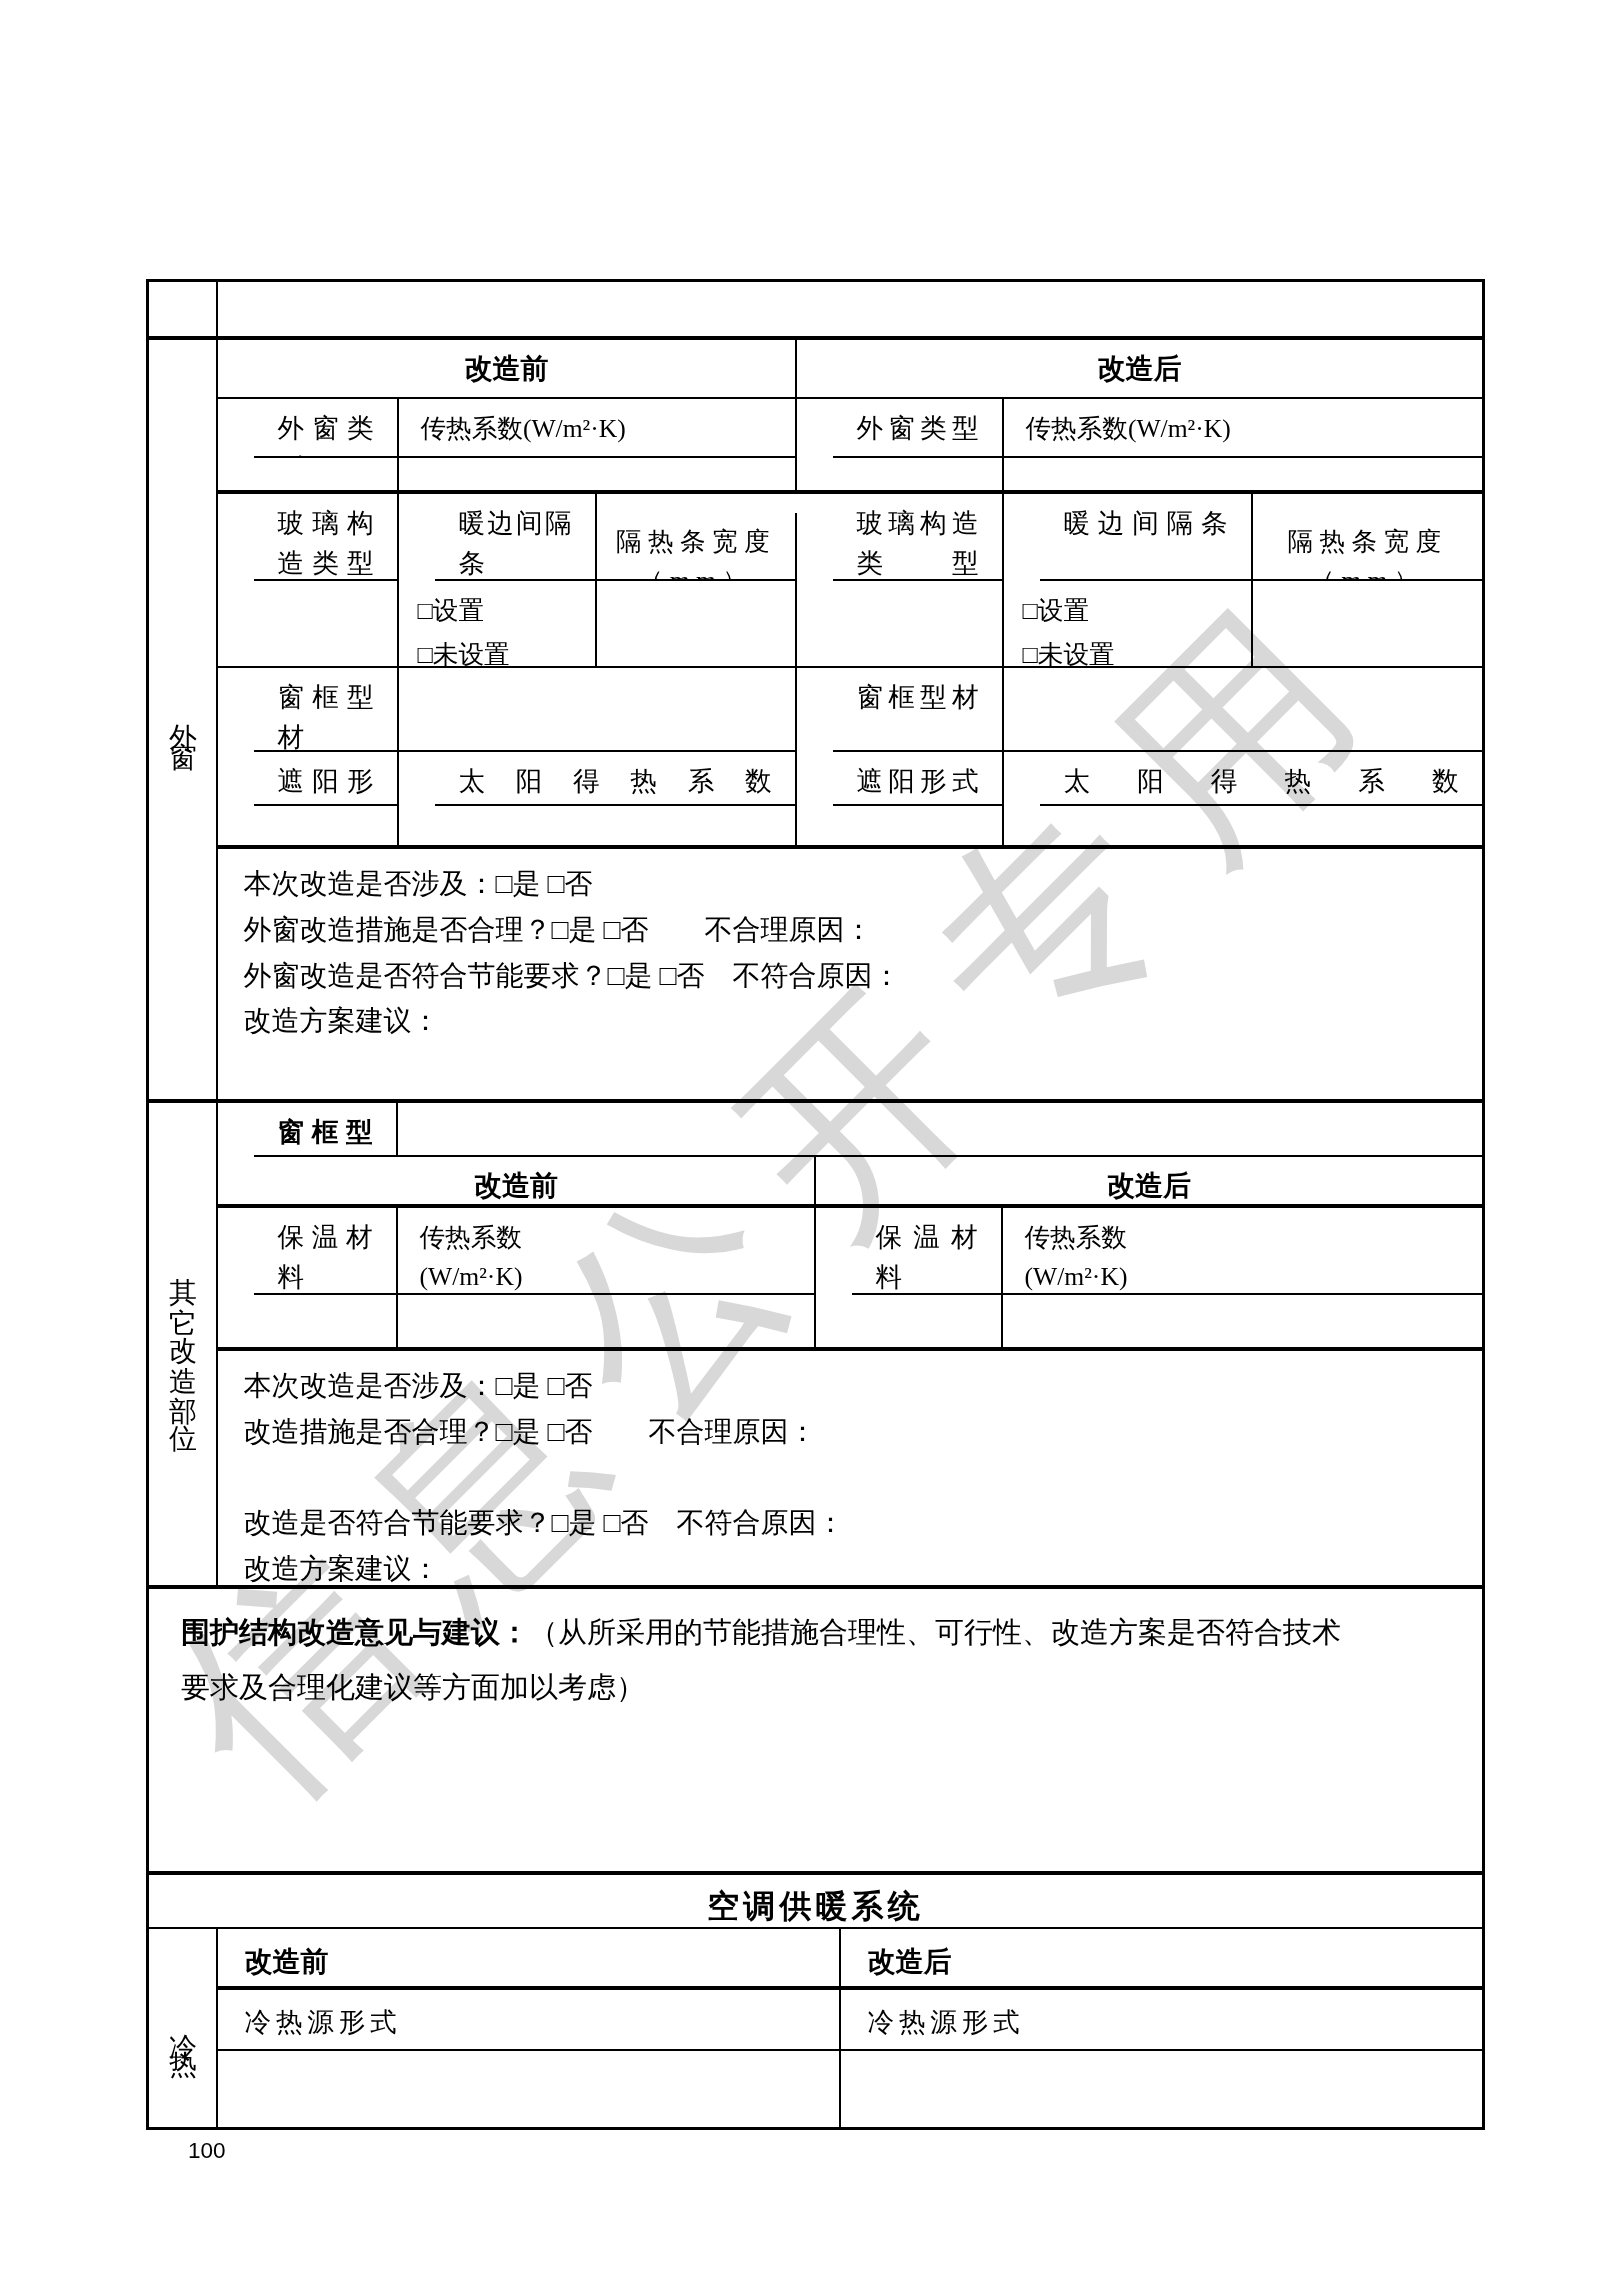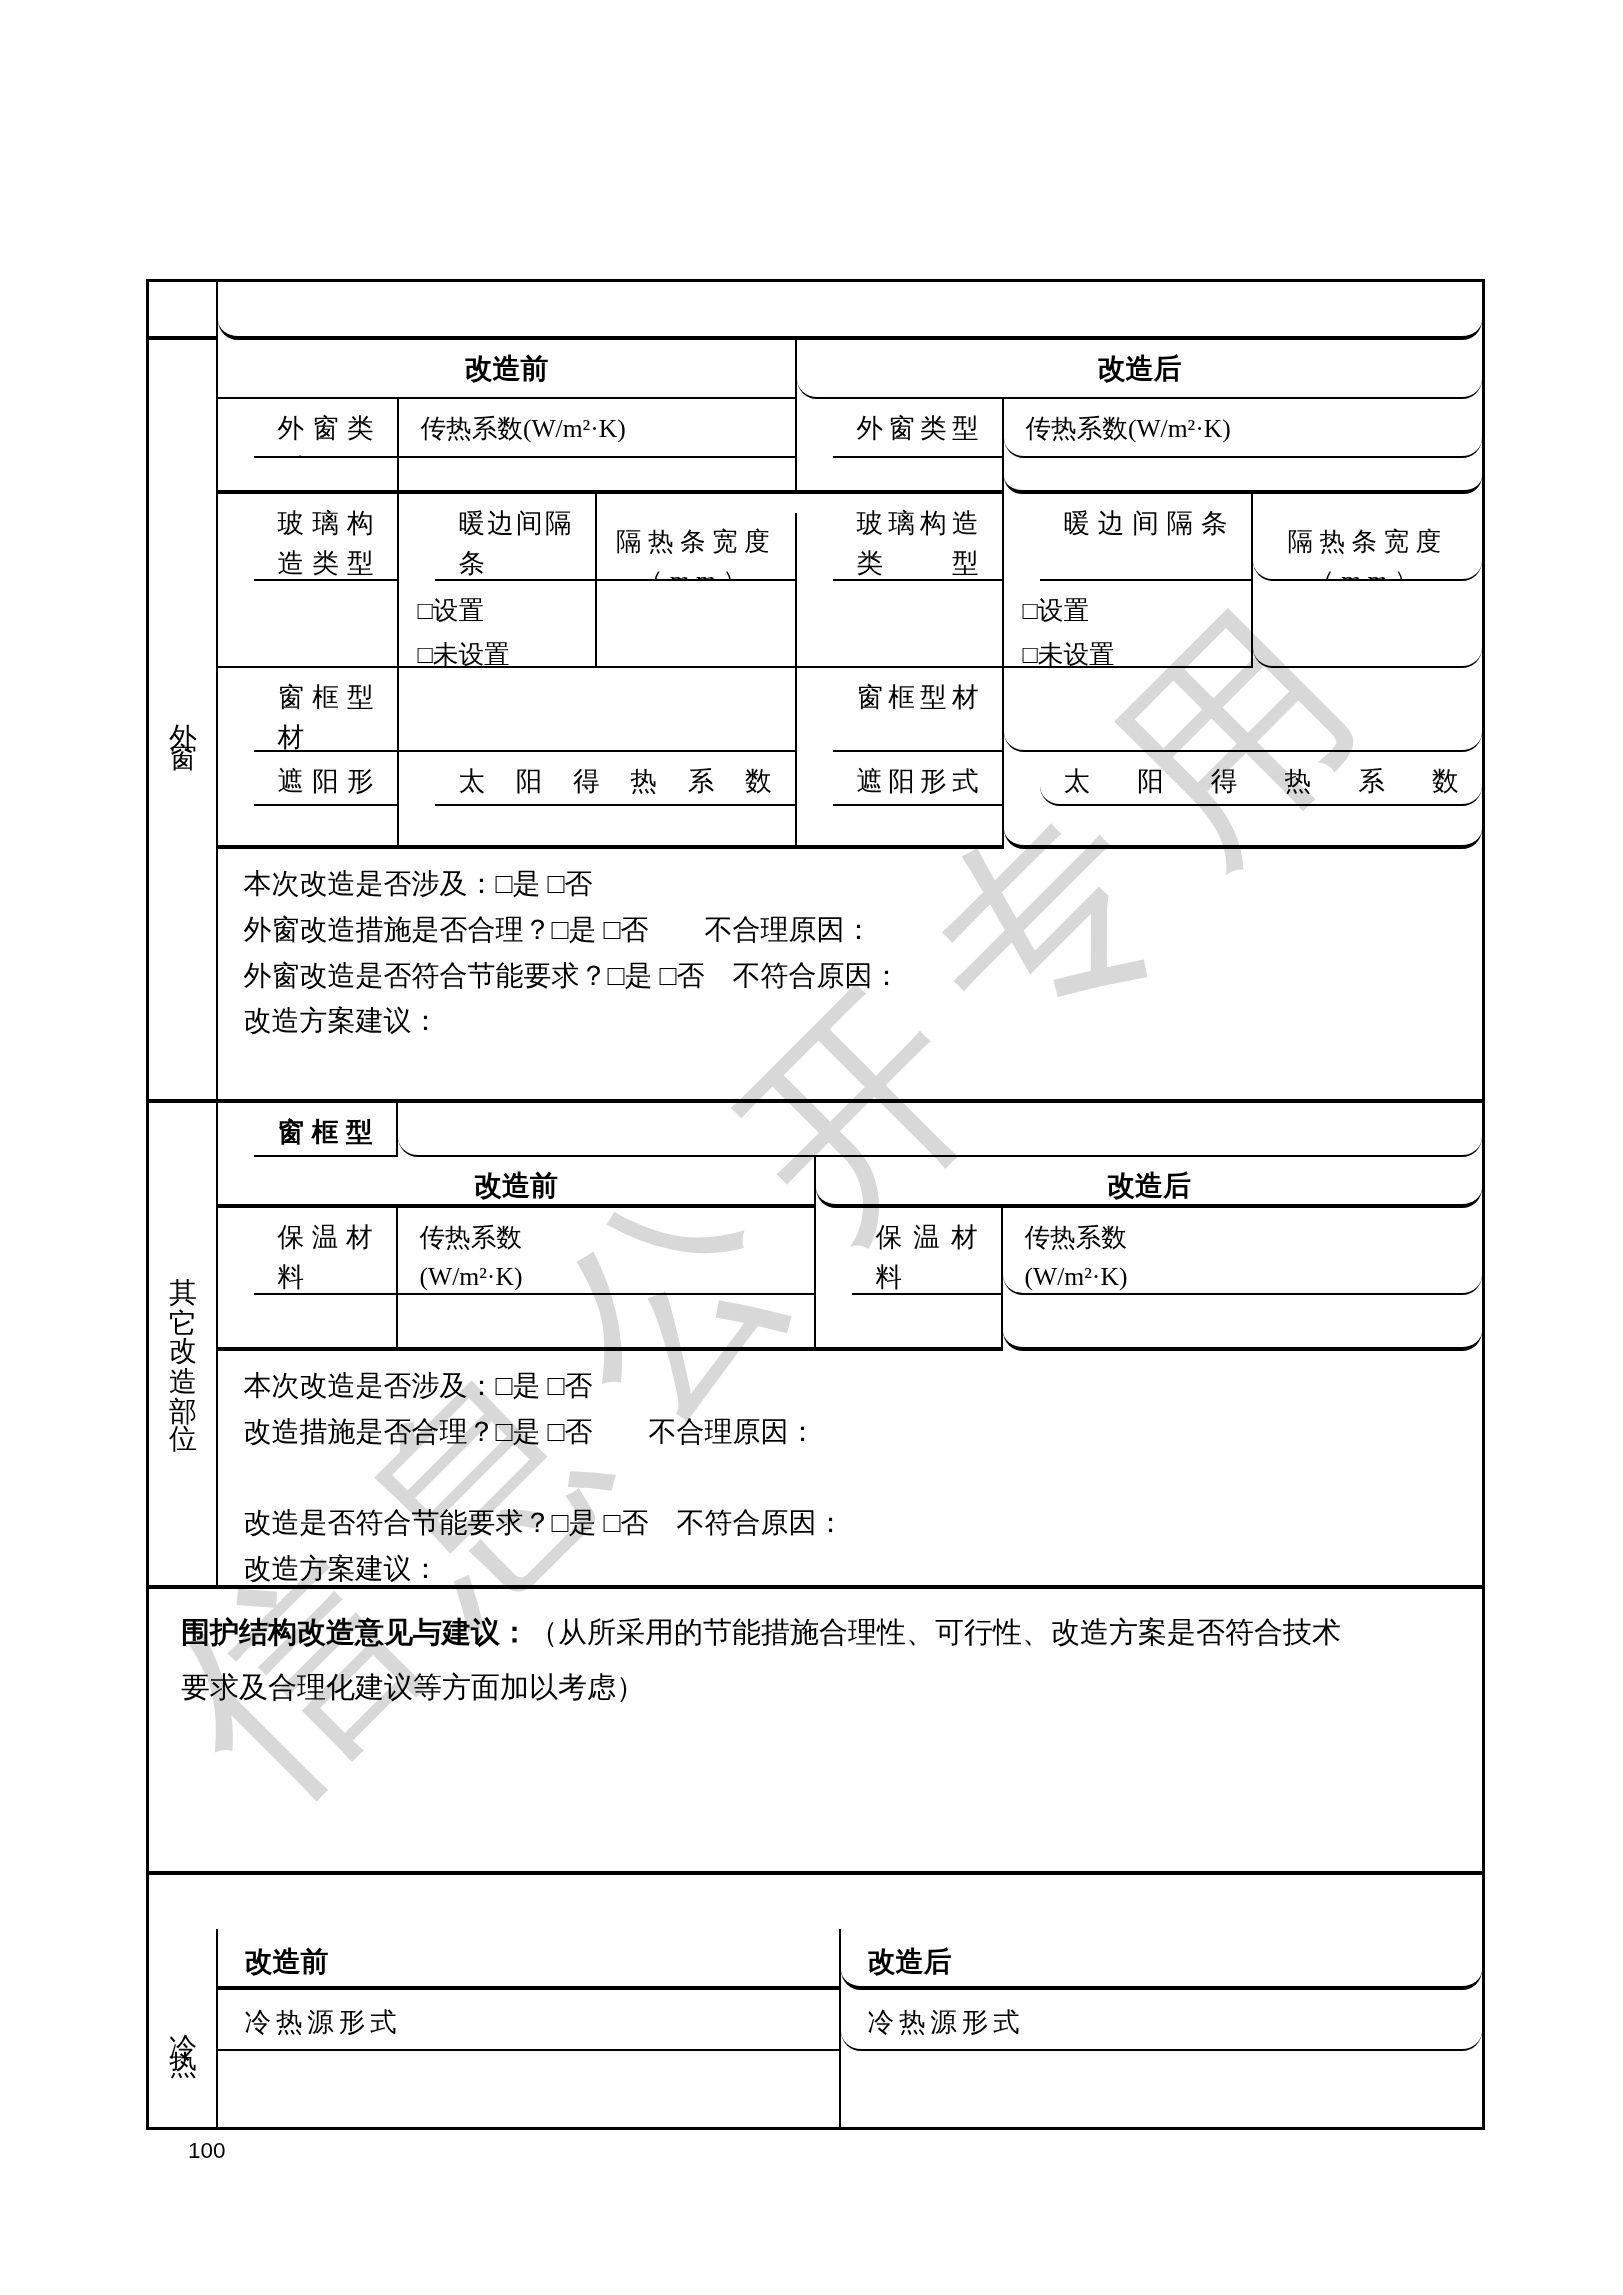--- a/index.html
+++ b/index.html
@@ -16,21 +16,21 @@
   .sec + .sec{border-top:4.6px solid #000;}
   .sec-top{height:817px;grid-template-columns:69px 181px 198px 200px 207px 249px 1fr;
            grid-template-rows:58px 59px 59px 36px 87px 87px 84px 54px 43px 1fr;}
   .sec-other{height:486px;grid-template-columns:69px 180px 418px 187px 1fr;
              grid-template-rows:54px 51px 87px 56px 1fr;}
   .sec-env{height:286px;display:block;}
   .sec-hvac{flex:1;grid-template-columns:69px 623px 1fr;
             grid-template-rows:54px 61px 61px 1fr;}
   .cell{border-right:2.6px solid #000;border-bottom:2.6px solid #000;box-sizing:border-box;
         font-size:26.6px;line-height:1.5;padding:10.2px 23.5px;overflow:hidden;}
-  .nr{border-right:none;border-radius:20px;}
+  .nr{border-right:none;}
   .nb{border-bottom:none;}
   .bb9{border-bottom-width:4.6px;}
   .dist{text-align:justify;text-align-last:justify;margin-left:36px;}
   .pre{white-space:pre-line;}
   .hdr{font-weight:bold;text-align:center;font-size:28px;padding-top:8.2px;}
   .uval{font-size:25.6px;padding:11.2px 21.5px;}
   .opt{font-size:25.6px;line-height:1.7;padding:8.2px 18.4px;white-space:pre-line;}
   .spreadc{text-align:center;letter-spacing:.25em;font-size:25.6px;white-space:pre-line;padding:10.2px 14.3px;margin-top:19px;}
   .notes{font-size:28px;line-height:1.63;padding:12.3px 25.6px;white-space:pre-line;}
   .vlabel{display:grid;place-items:center;padding:0;writing-mode:vertical-lr;text-orientation:upright;
@@ -139,20 +139,21 @@
 改造是否符合节能要求？□是 □否　不符合原因：
 改造方案建议：</div>
     </div>
 
     <div class="sec sec-env">
       <div class="cell env-cell nr nb"><span class="env-lead">围护结构改造意见与建议：</span><span>（从所采用的节能措施合理性、可行性、改造方案是否符合技术
 要求及合理化建议等方面加以考虑）</span></div>
     </div>
 
     <div class="sec sec-hvac">
+      <div class="cell hvac-title nr" style="grid-area:1/1/2/4">空调供暖系统</div>
 
       <div class="cell vlabel nb" style="grid-area:2/1/5/2">冷热</div>
 
       <div class="cell hvac-hdr bb9" style="grid-area:2/2/3/3">改造前</div>
       <div class="cell hvac-hdr bb9 nr" style="grid-area:2/3/3/4">改造后</div>
 
       <div class="cell src" style="grid-area:3/2/4/3">冷热源形式</div>
       <div class="cell src nr" style="grid-area:3/3/4/4">冷热源形式</div>
 
       <div class="cell nb" style="grid-area:4/2/5/3"></div>

